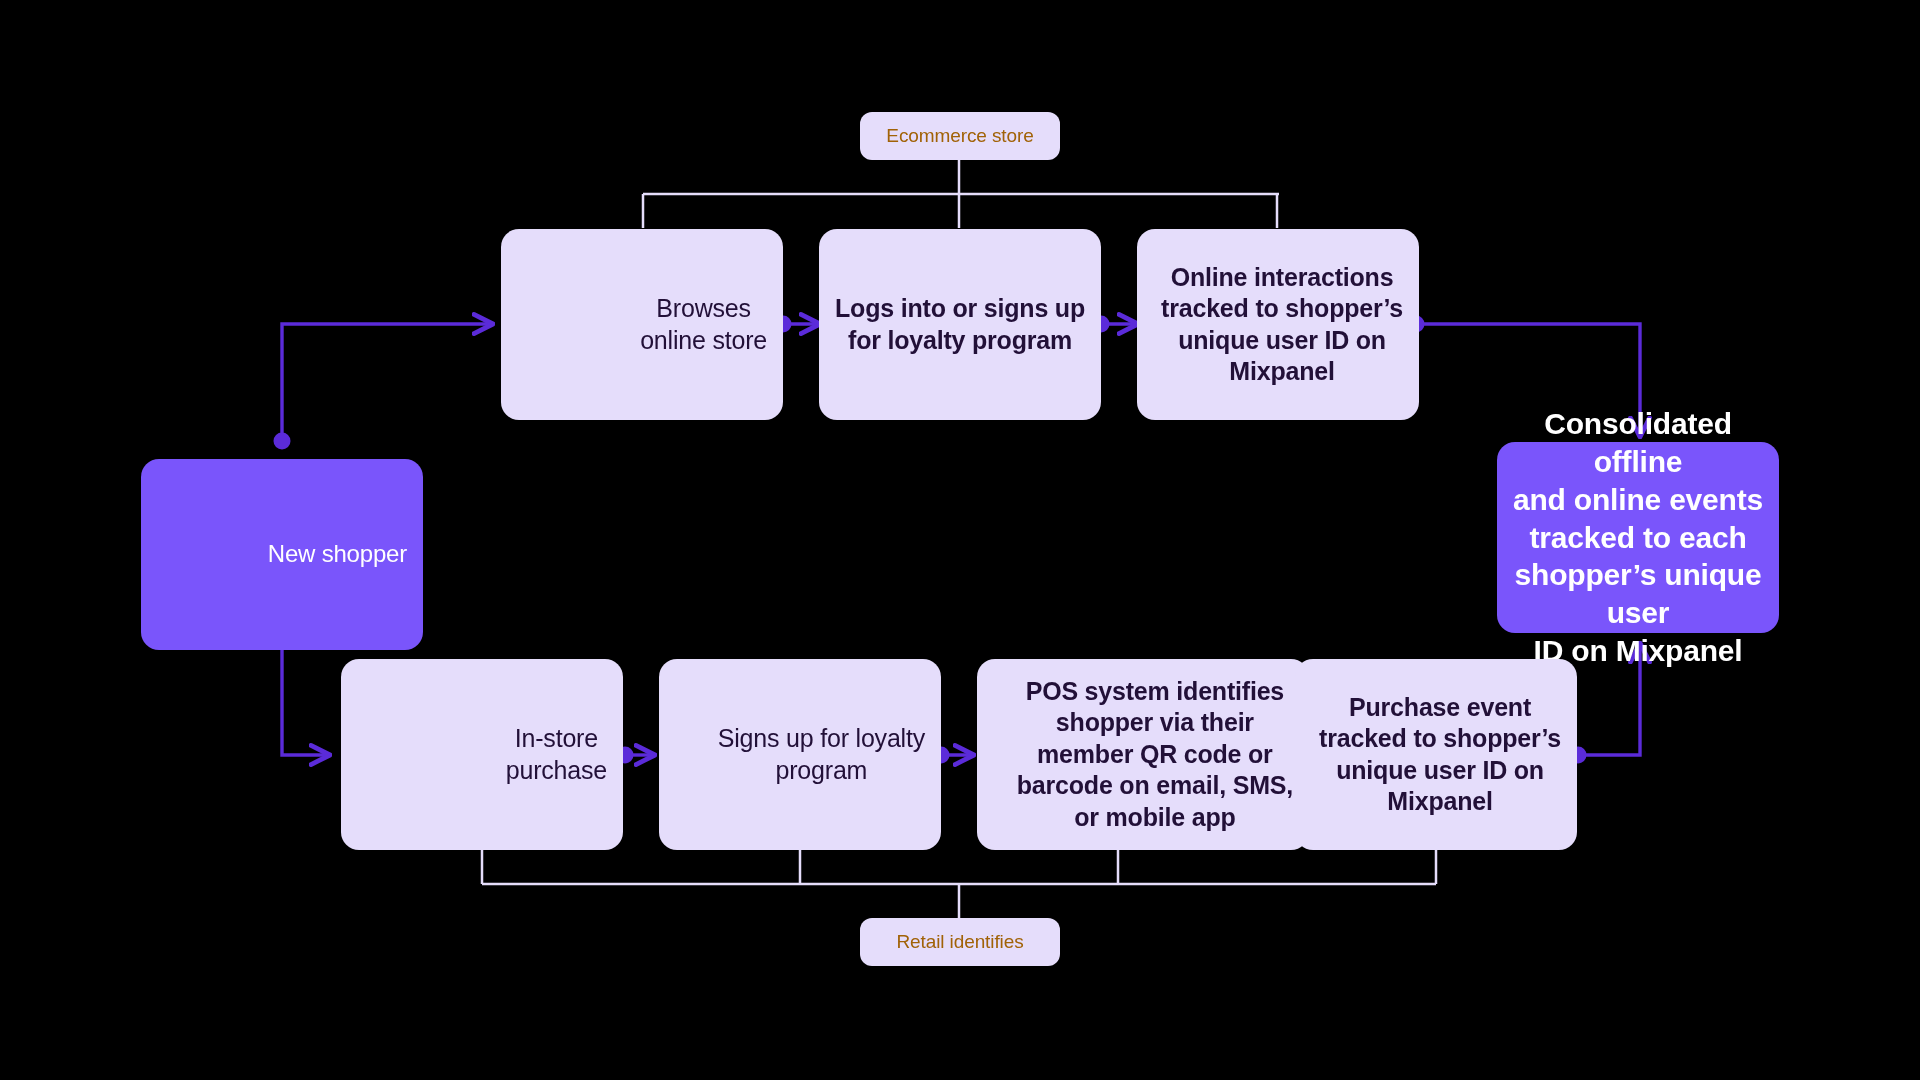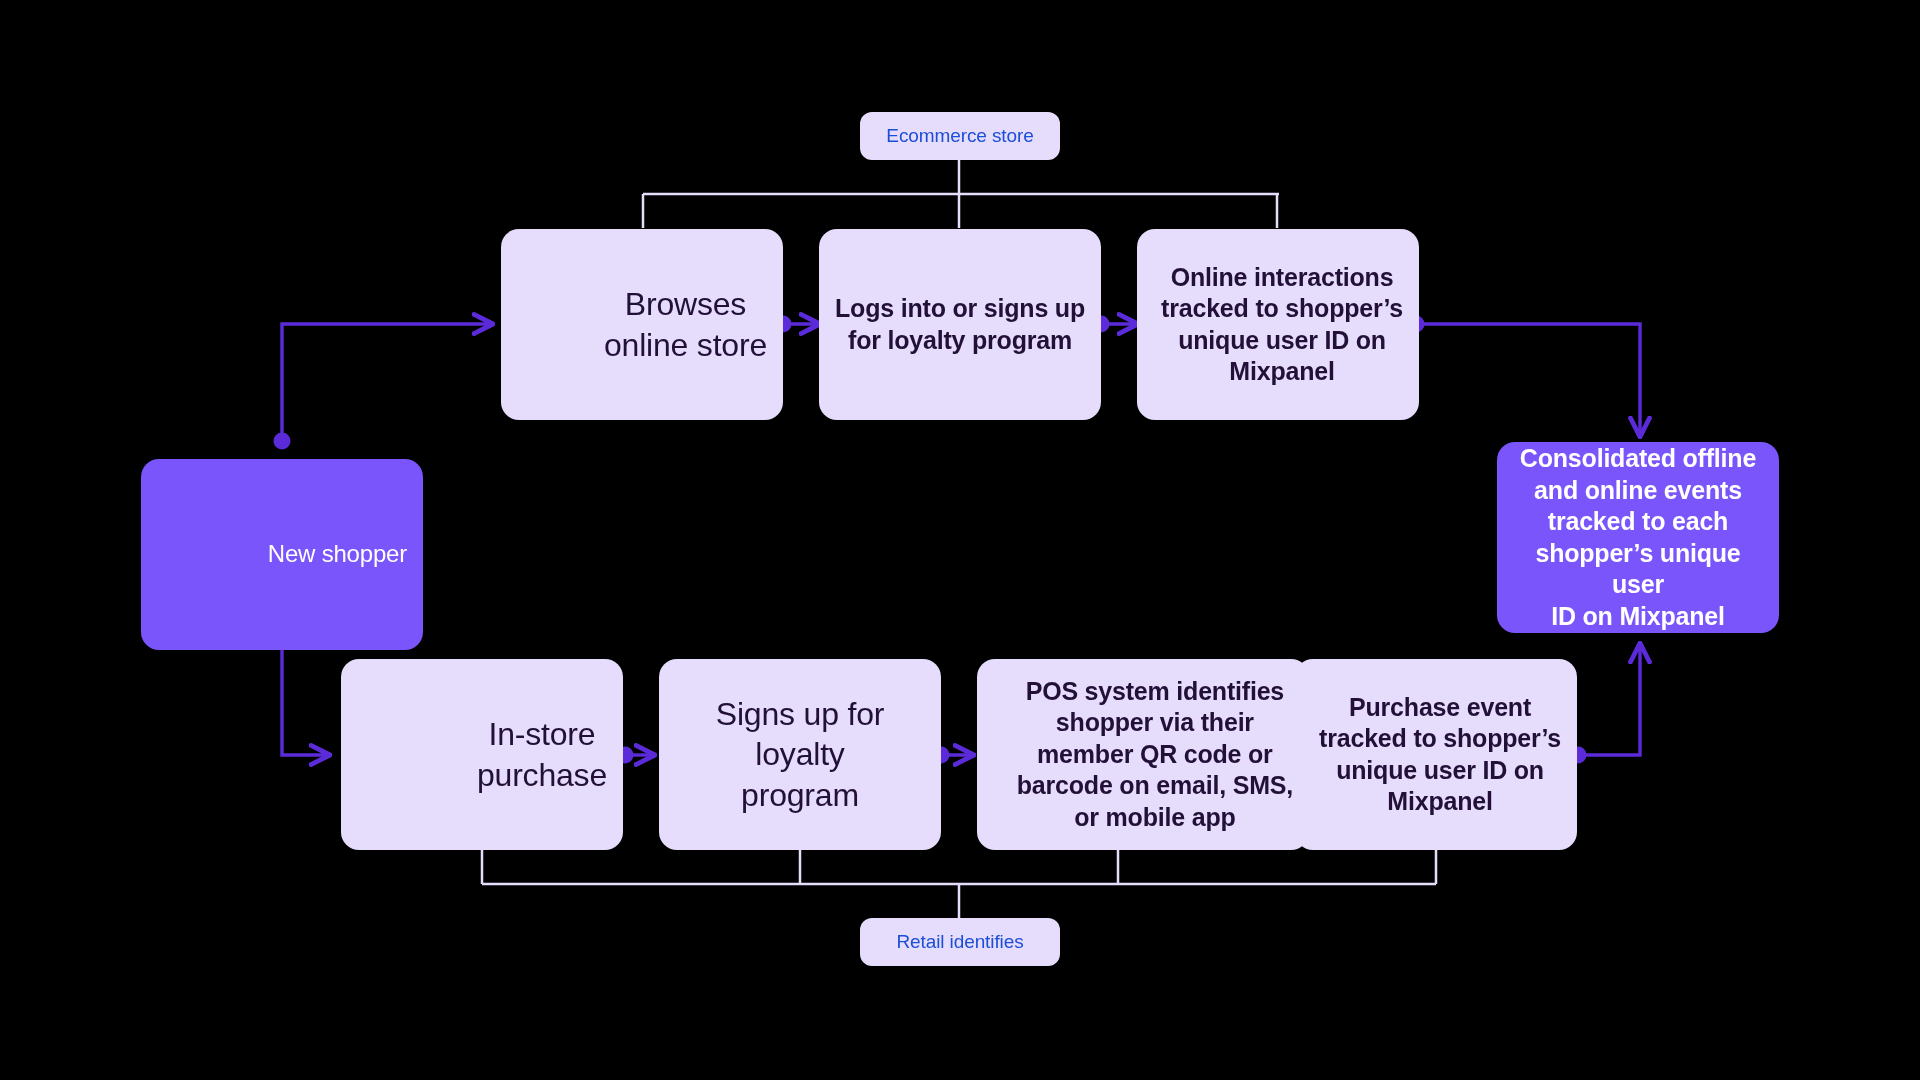--- a/index.html
+++ b/index.html
@@ -46,33 +46,33 @@
     background: #7A55FB;
     color: #FFFFFF;
   }
   .node .txt {
     white-space: pre-line;
     line-height: 1.26;
   }
 
   
   .t-bold .txt   { font-weight: 700; font-size: 25px; letter-spacing: -0.2px; }
-  .t-reg .txt    { font-weight: 400; font-size: 32px; letter-spacing: -0.2px; }
+  .t-reg .txt    { font-weight: 400; font-size: 25px; letter-spacing: -0.2px; }
   .t-solid .txt  { font-weight: 400; font-size: 24px; letter-spacing: -0.2px; }
-  .t-solidb .txt { font-weight: 700; font-size: 25px; letter-spacing: -0.2px; }
+  .t-solidb .txt { font-weight: 700; font-size: 30px; letter-spacing: -0.2px; }
 
   
   .chip {
     position: absolute;
     box-sizing: border-box;
     display: flex;
     align-items: center;
     justify-content: center;
     background: #E5DDFB;
-    color: #1d4ed8;
+    color: #a16207;
     border-radius: 12px;
     font-size: 19px;
     font-weight: 400;
     letter-spacing: -0.1px;
   }
 </style>
 </head>
 <body>
 
 <div id="stage">

